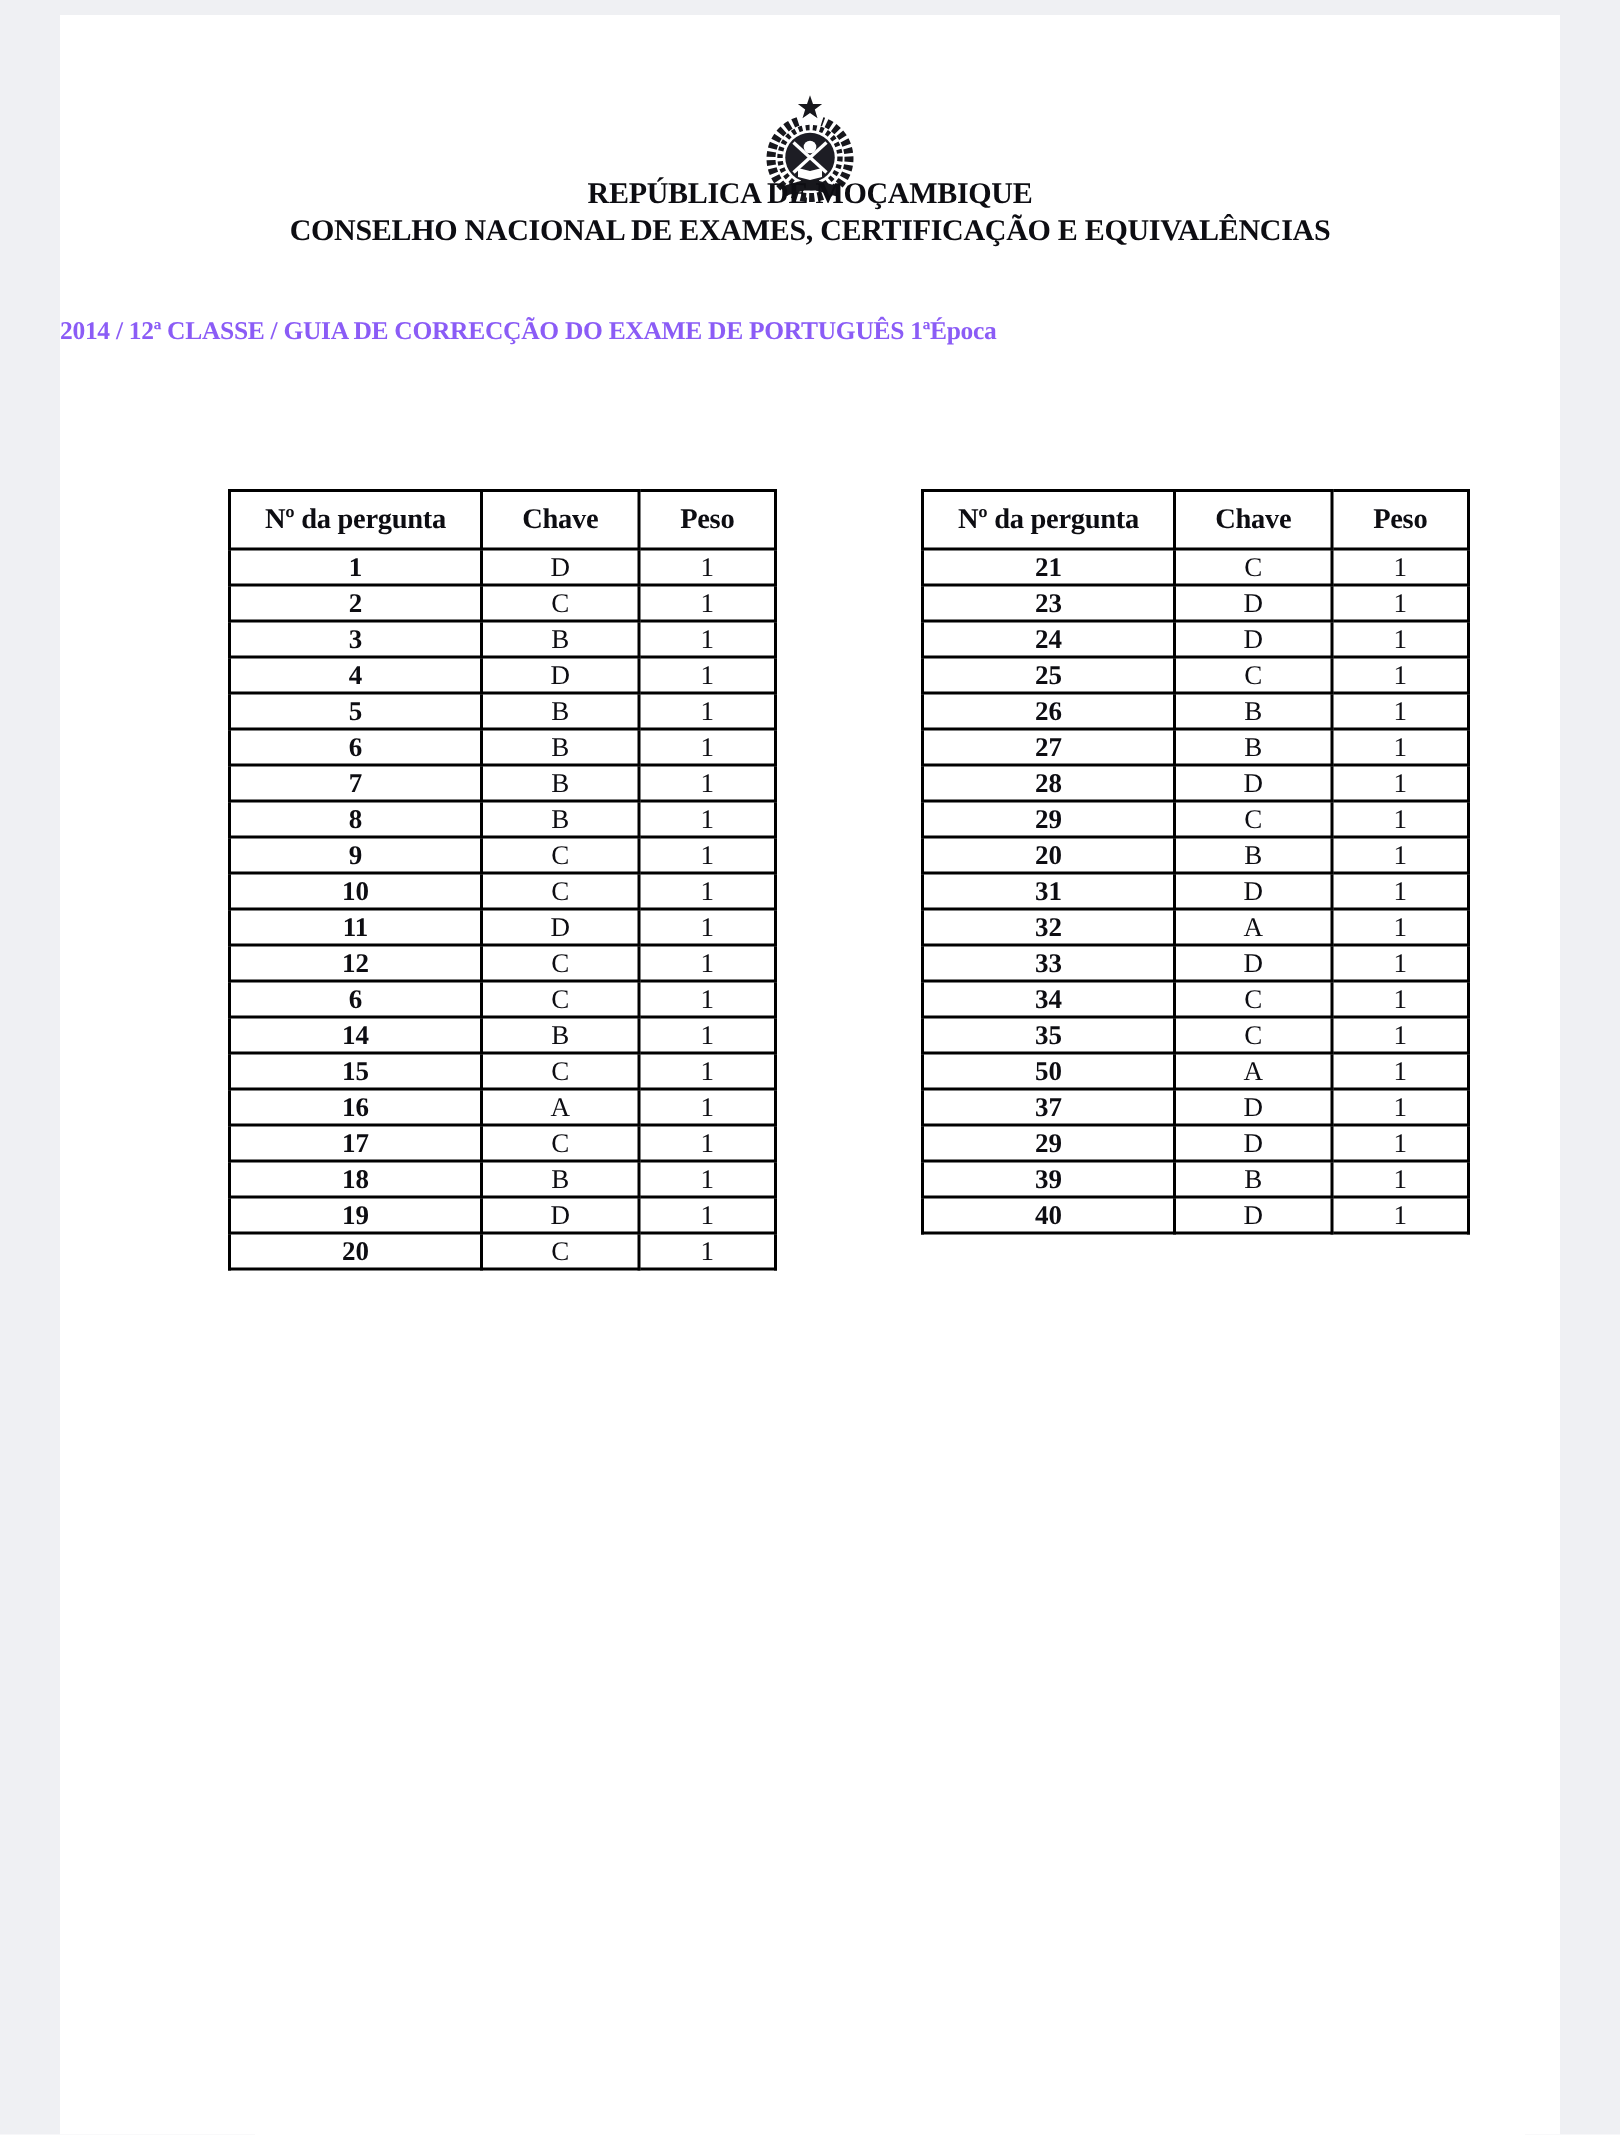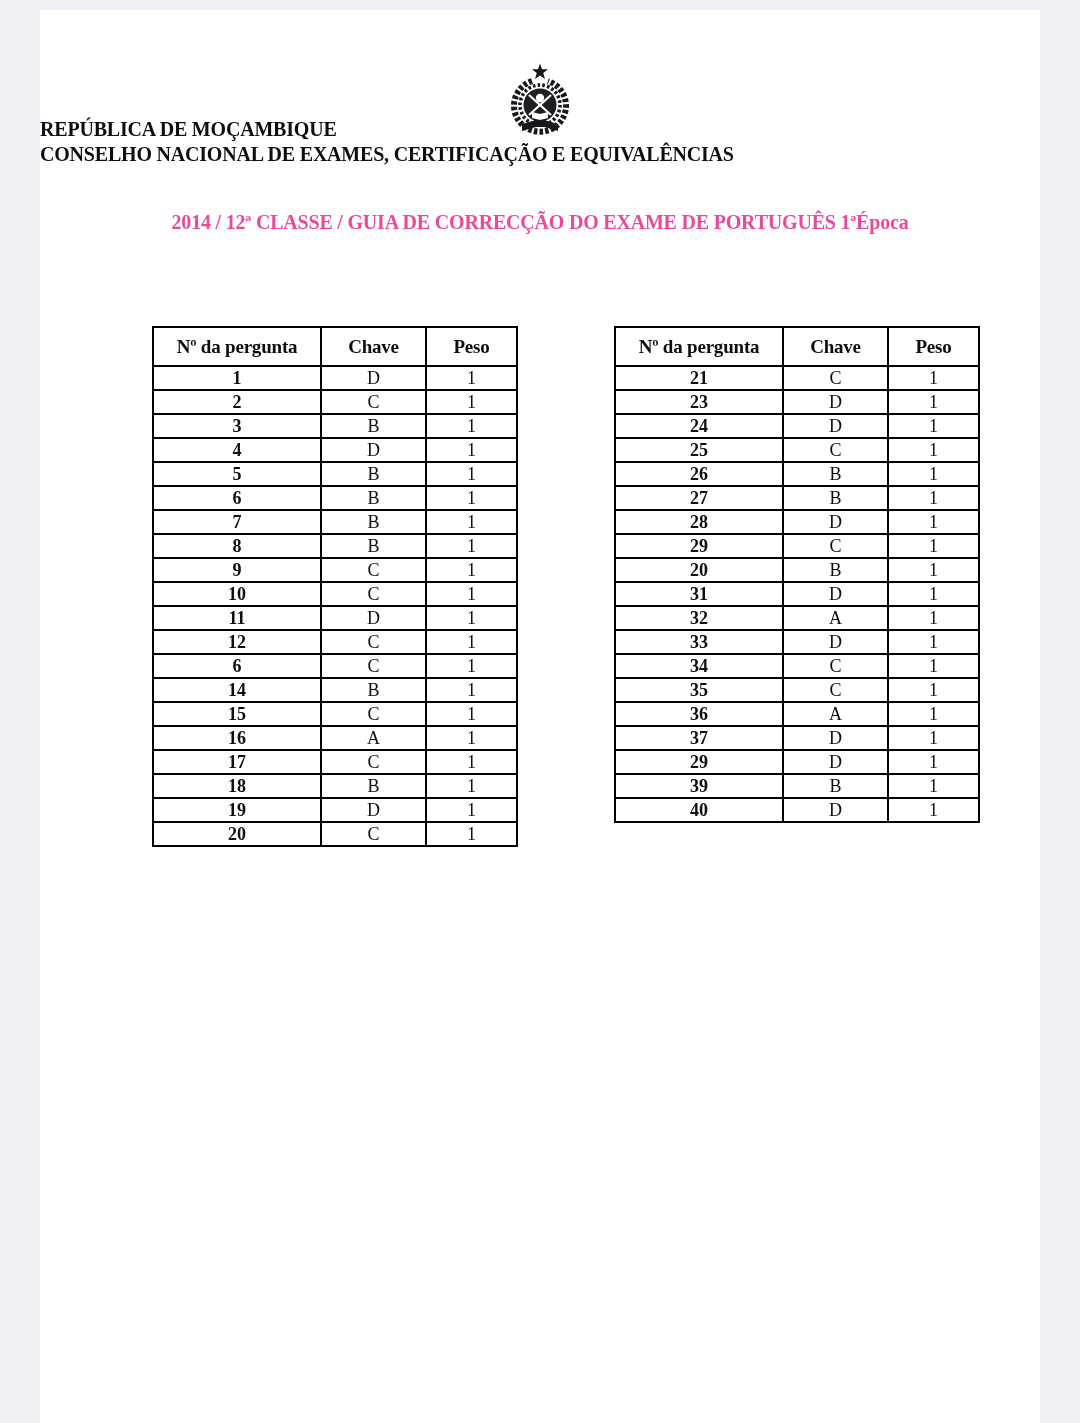--- a/index.html
+++ b/index.html
@@ -29,37 +29,36 @@
     left: 0;
     right: 0;
     text-align: center;
   }
 
   .org-block {
     position: absolute;
     top: 107px;
     left: 0;
     right: 0;
-    text-align: left;
+    text-align: center;
     font-weight: bold;
     font-size: 20px;
     line-height: 25px;
     color: #0d0d12;
     letter-spacing: -0.2px;
   }
 
   .doc-title {
     position: absolute;
     top: 201px;
     left: 0;
     right: 0;
-    text-align: center;
     font-weight: bold;
-    font-size: 20px;
-    color: #ec4899;
+    font-size: 17px;
+    color: #8b5cf6;
     letter-spacing: -0.2px;
   }
 
   table.answers {
     position: absolute;
     top: 316px;
     width: 364px;
     border-collapse: collapse;
     table-layout: fixed;
     color: #0d0d12;
@@ -324,21 +323,21 @@
             <td class="qnum">34</td>
             <td class="chave">C</td>
             <td class="peso">1</td>
           </tr>
           <tr>
             <td class="qnum">35</td>
             <td class="chave">C</td>
             <td class="peso">1</td>
           </tr>
           <tr>
-            <td class="qnum">36</td>
+            <td class="qnum">50</td>
             <td class="chave">A</td>
             <td class="peso">1</td>
           </tr>
           <tr>
             <td class="qnum">37</td>
             <td class="chave">D</td>
             <td class="peso">1</td>
           </tr>
           <tr>
             <td class="qnum">29</td>

